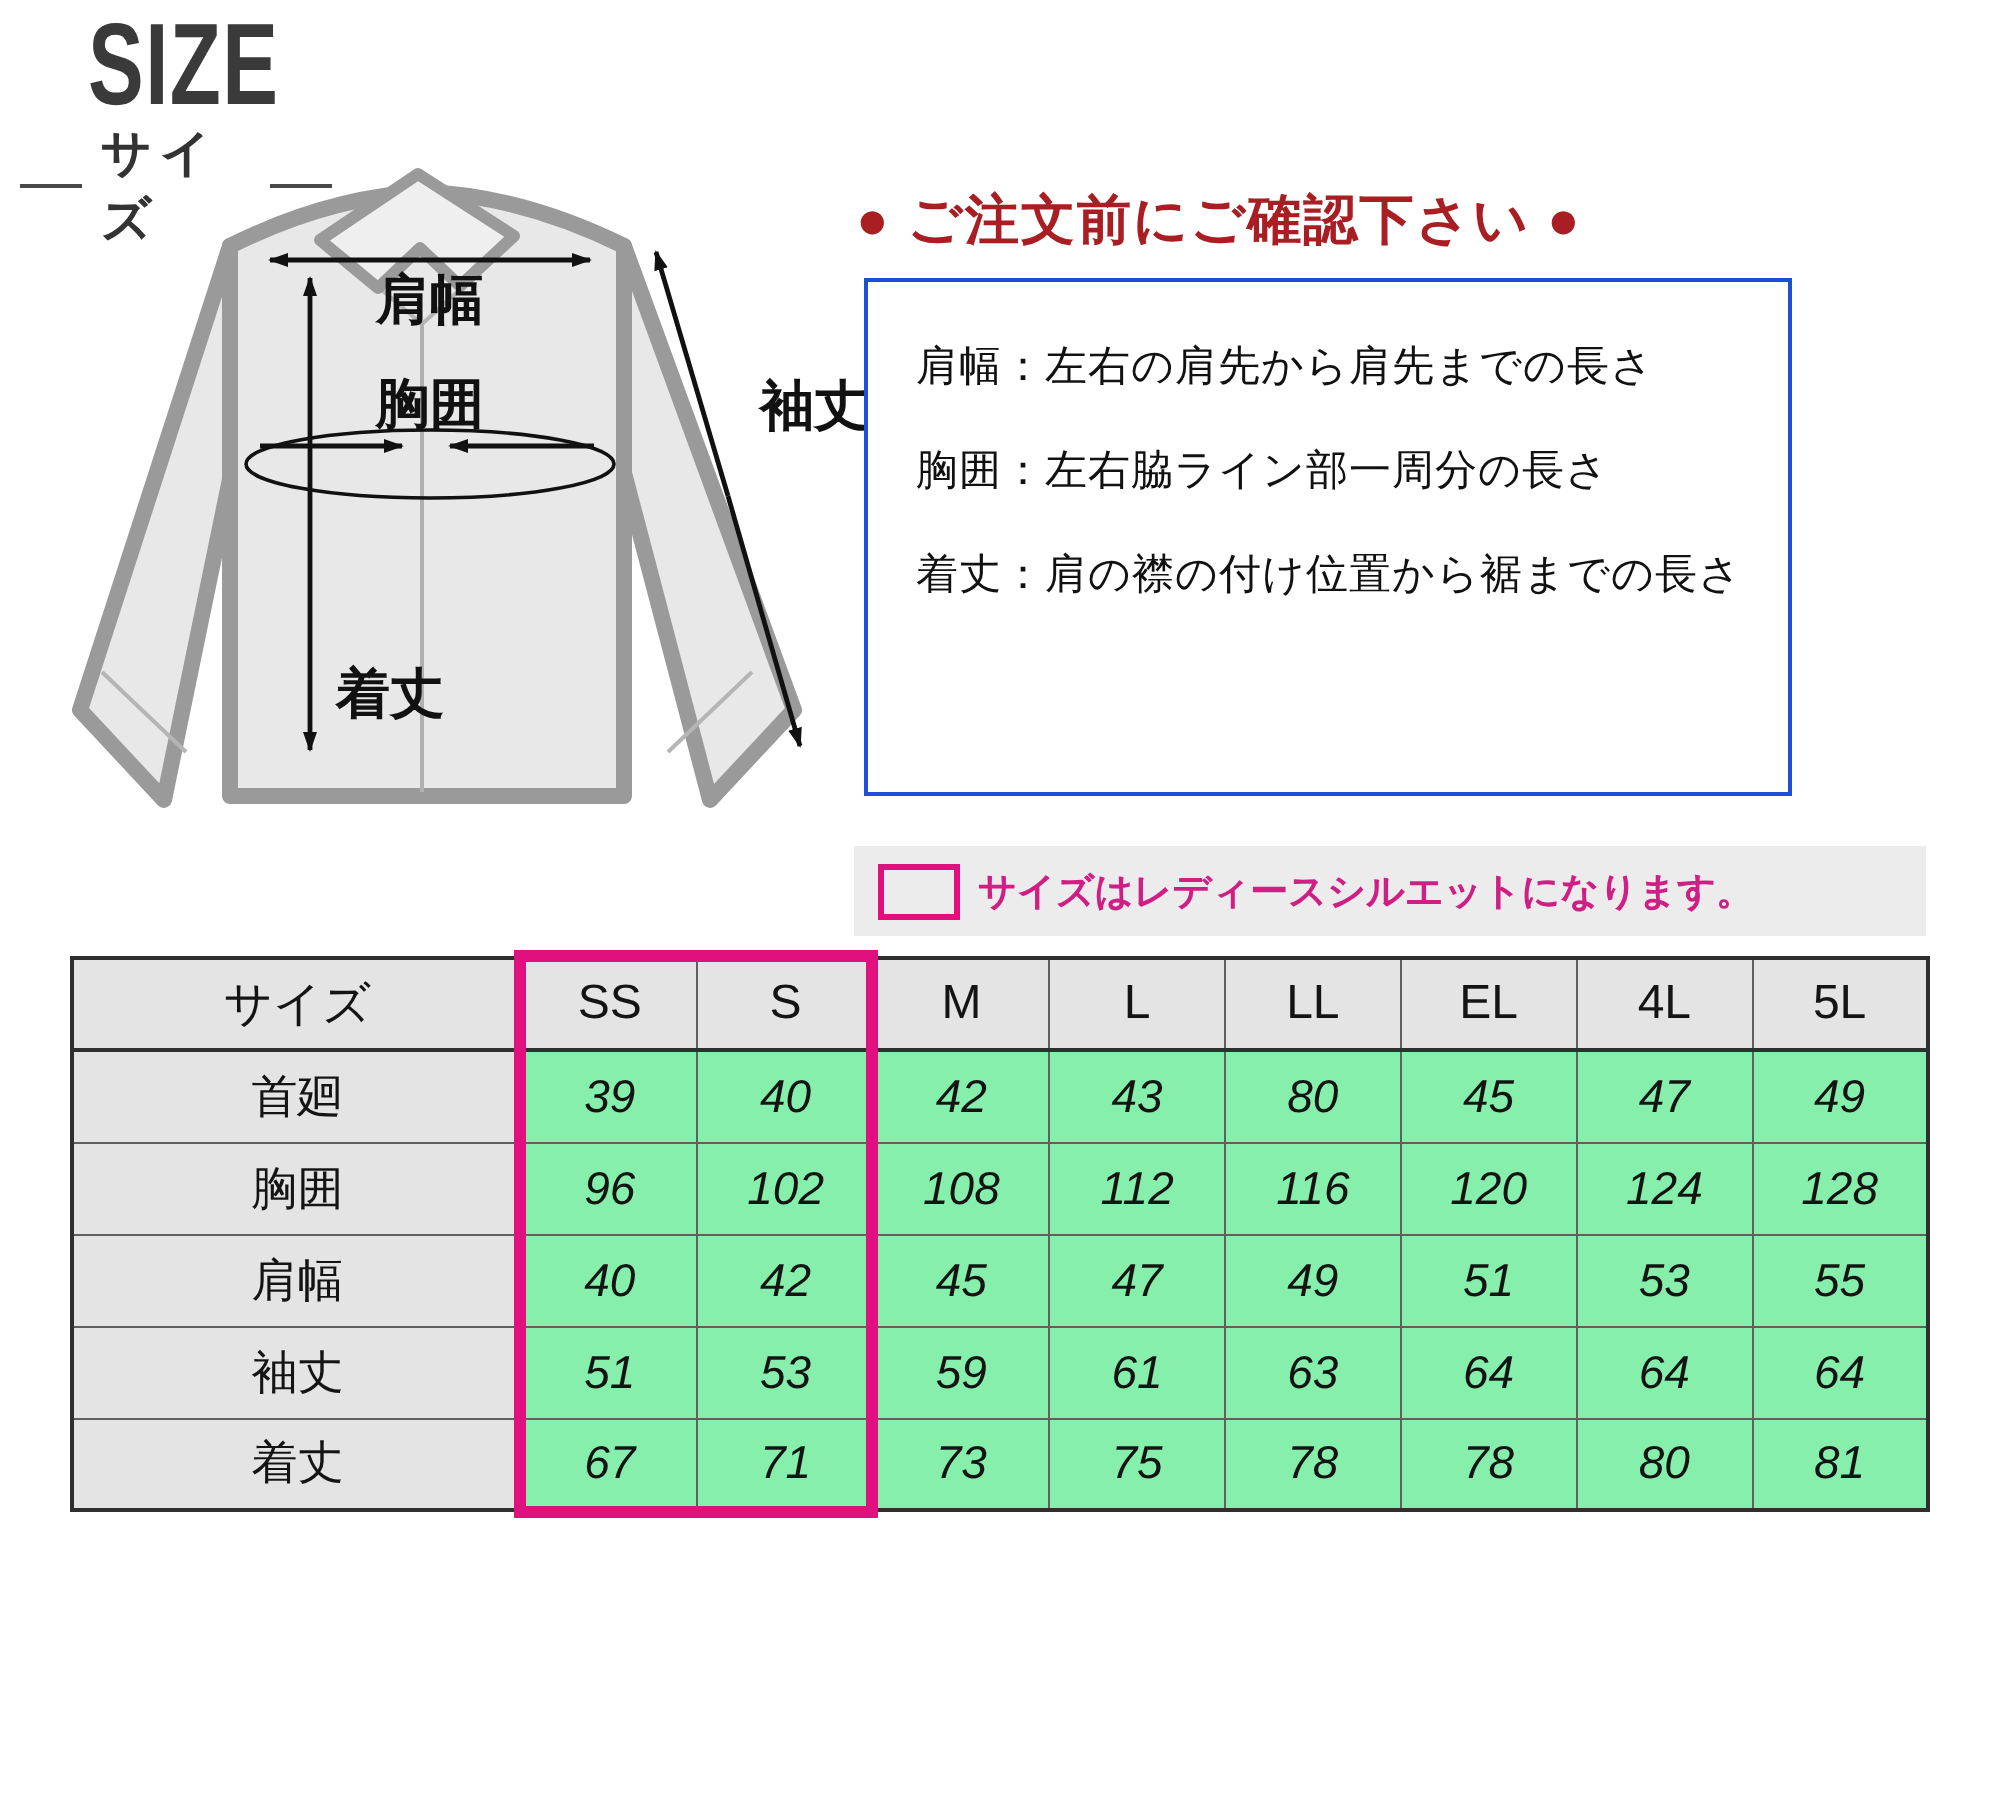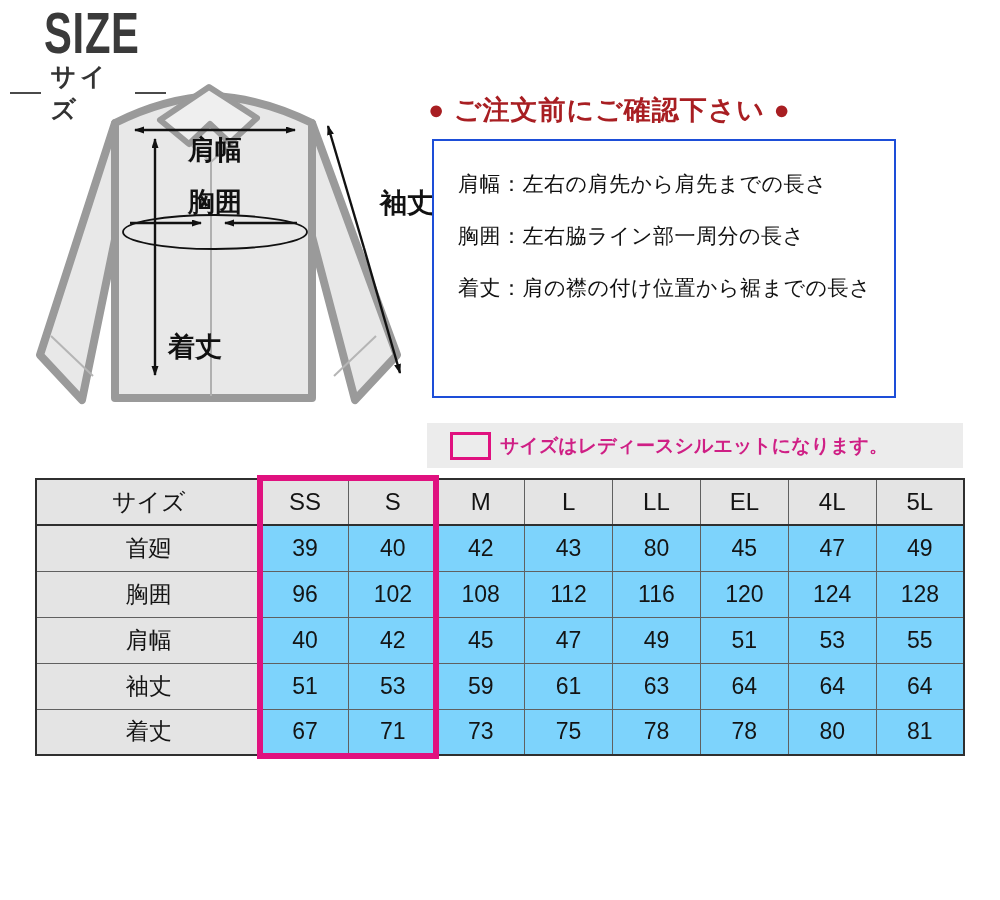--- a/index.html
+++ b/index.html
@@ -31,34 +31,34 @@
   .notice-heading{position:absolute;left:428px;top:92px;width:478px;text-align:left;
     font-size:27px;font-weight:bold;color:var(--red);letter-spacing:1px;white-space:nowrap;}
 
   
   .info-box{position:absolute;left:432px;top:139px;width:464px;height:259px;
     border:2px solid #1d4ed8;background:#fff;padding:17px 8px 0 24px;}
   .info-line{font-size:21px;line-height:52px;color:#111;white-space:nowrap;letter-spacing:0.5px;}
 
   
   .ladies-note{position:absolute;left:427px;top:423px;width:536px;height:45px;
-    background:#ececec;display:flex;align-items:center;padding-left:23px;}
+    background:#ececec;display:flex;align-items:center;padding-left:12px;}
   .ladies-swatch{width:41px;height:28px;border:3px solid var(--magenta);background:transparent;flex:0 0 auto;}
   .ladies-note-text{margin-left:9px;font-size:19px;font-weight:bold;color:var(--note-pink);white-space:nowrap;}
 
   
   .table-wrap{position:absolute;left:35px;top:478px;width:930px;}
   table.size-table{width:100%;border-collapse:collapse;table-layout:fixed;
     border:2px solid #2f2f2f;}
   .size-table th,.size-table td{border:1px solid #606060;height:46px;text-align:center;
     vertical-align:middle;font-size:23px;font-weight:normal;color:#141414;}
   .size-table thead th{background:var(--cell-gray);font-size:24px;border-bottom:2px solid #2f2f2f;}
   .size-table tbody th{background:var(--cell-gray);}
   .size-table col.label-col{width:225px;}
-  .size-table tbody td{background:#7dd3fc;}
+  .size-table tbody td{background:#86efac;font-style:italic;}
   .col-highlight{position:absolute;left:222px;top:-3px;width:182px;bottom:-3px;
     border:6px solid var(--magenta);pointer-events:none;}
 </style>
 </head>
 <body>
 
 <div class="page">
 
   <div class="size-title">SIZE</div>
   <div class="size-subtitle-row">

